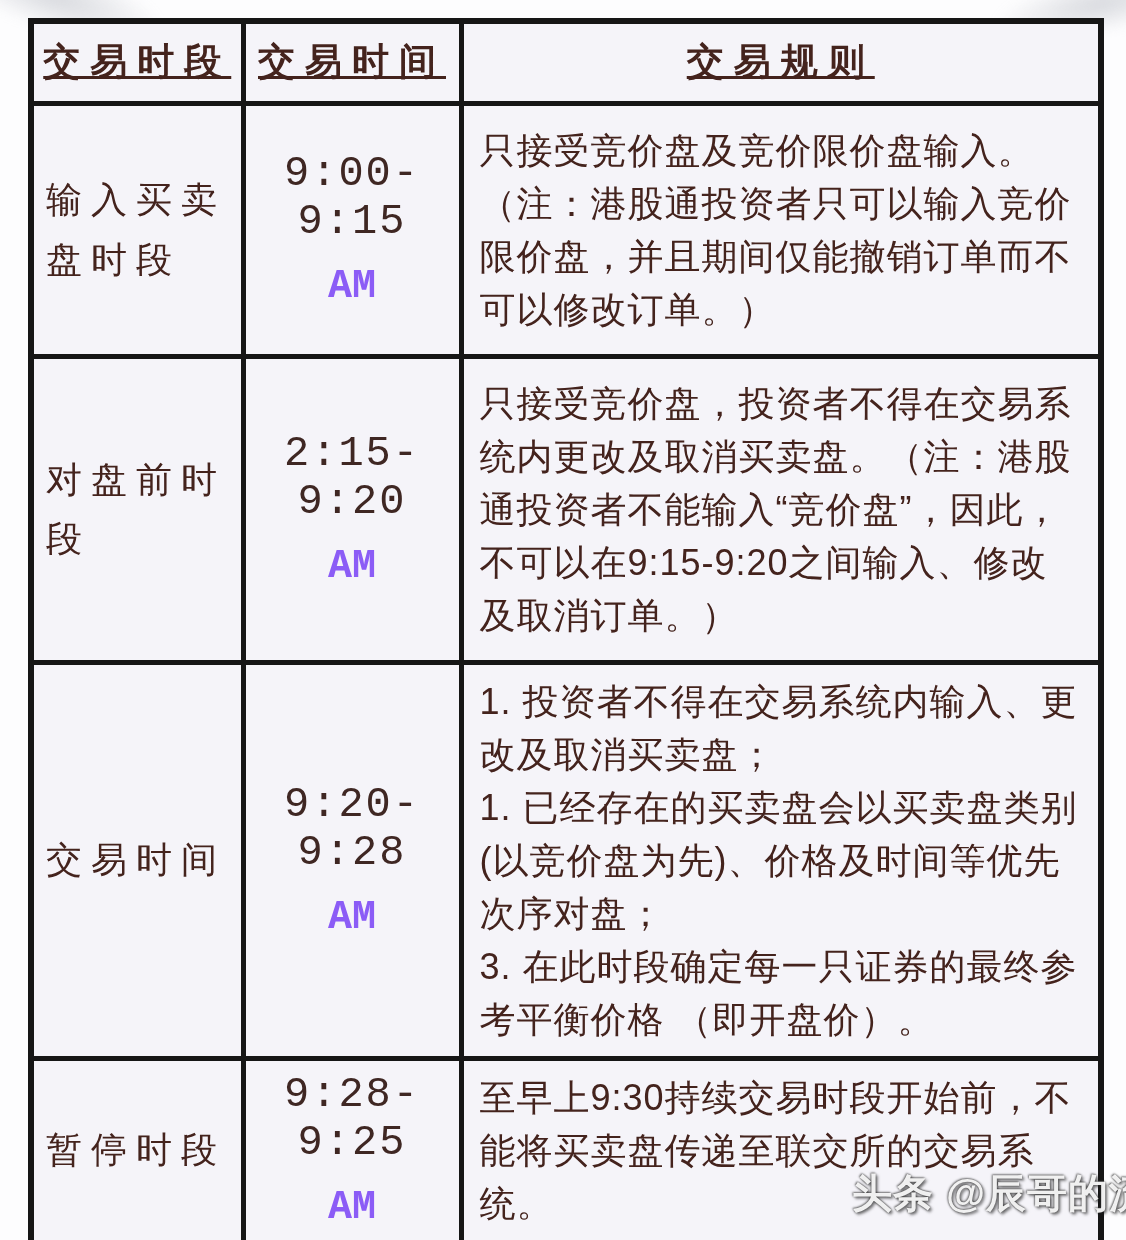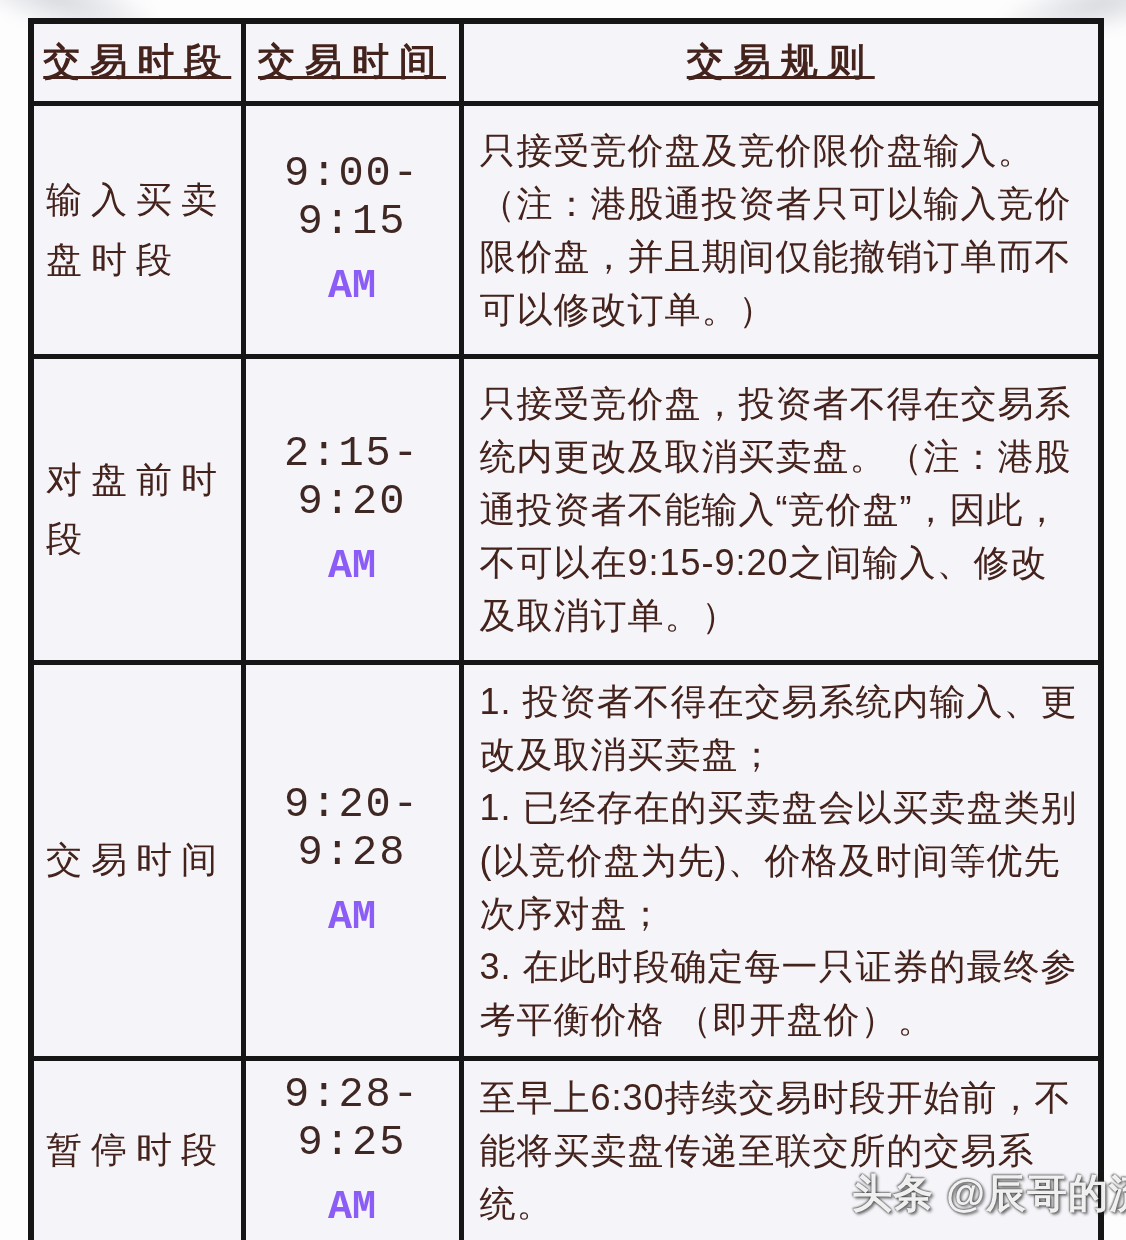--- a/index.html
+++ b/index.html
@@ -165,21 +165,21 @@
           <p>3. 在此时段确定每一只证券的最终参考平衡价格 （即开盘价）。</p>
         </td>
       </tr>
       <tr class="row-3">
         <td class="session">暂停时段</td>
         <td class="time">
           <div class="range">9:28-9:25</div>
           <div class="ampm">AM</div>
         </td>
         <td class="rules">
-          <p>至早上6:30持续交易时段开始前，不能将买卖盘传递至联交所的交易系统。</p>
+          <p>至早上9:30持续交易时段开始前，不能将买卖盘传递至联交所的交易系统。</p>
         </td>
       </tr>
     </tbody>
   </table>
 
   <div class="watermark">
     <span>头条 @辰哥的流水账</span>
   </div>
 </div>
 

